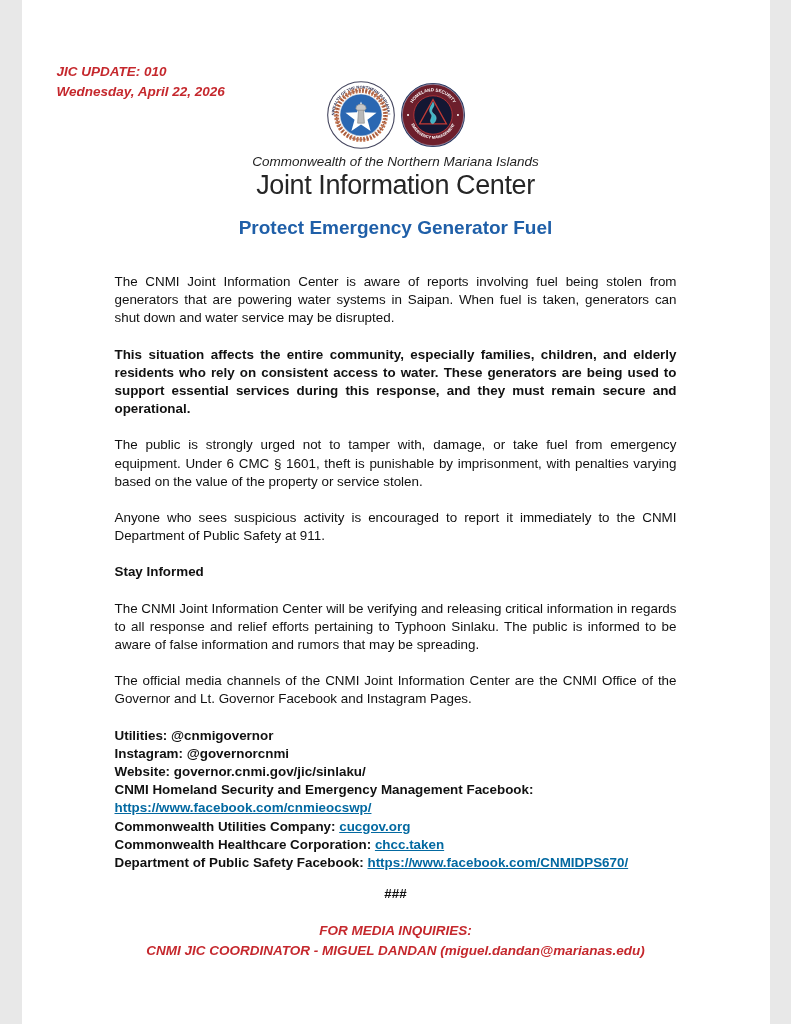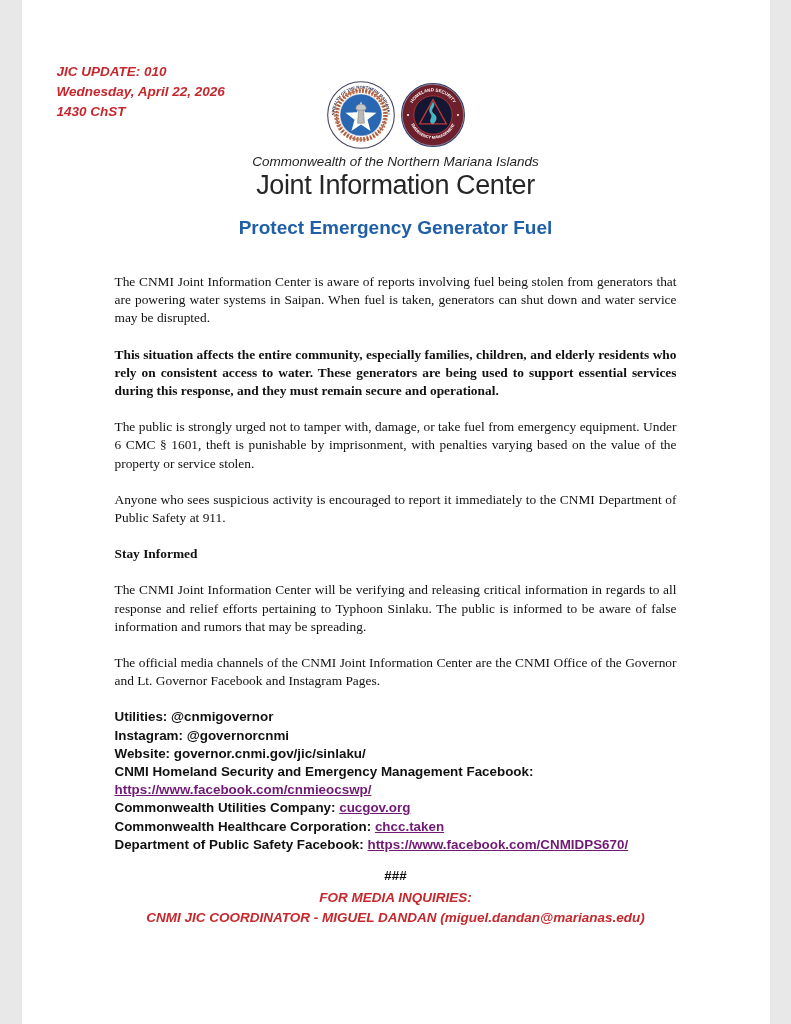--- a/index.html
+++ b/index.html
@@ -16,40 +16,39 @@
   }
   .masthead { padding-top: 80px; text-align: center; }
   .logos { display: flex; justify-content: center; align-items: center; gap: 6px; height: 70px; }
   .org-line { font-style: italic; font-size: 13.5px; color: #1f1f1f; margin-top: 4px; }
   .jic-name { font-size: 27px; font-weight: normal; color: #262626; letter-spacing: -0.4px; margin-top: 1px; }
   .doc-title {
     text-align: center; color: #1f5fa8; font-size: 19px; font-weight: bold;
     margin: 16px 0 0 0; font-family: "Liberation Sans", sans-serif;
   }
   .content { margin: 34px 93px 0 93px; font-size: 13.4px; line-height: 18.2px; }
-  .para { text-align: justify; margin: 16px 0 18px 0; font-family: Liberation Serif, serif; }
+  .para { text-align: justify; margin: 16px 0 18px 0; }
   .para.bold { font-weight: bold; }
   .links-block { margin: 0 93px; font-weight: bold; font-size: 13.4px; line-height: 18.2px; }
-  .link-line a.doc-link { color: #701a75; text-decoration: underline; font-weight: bold; cursor: pointer; }
+  .link-line a.doc-link { color: #0369a1; text-decoration: underline; font-weight: bold; cursor: pointer; }
   .end-mark { text-align: center; font-weight: bold; font-size: 13.4px; margin-top: 14px; }
   .footer {
-    margin-top: 5px; text-align: center; color: #c5282d;
+    margin-top: 20px; text-align: center; color: #c5282d;
     font-weight: bold; font-style: italic; font-size: 13.5px; line-height: 20px;
   }
   .seal-svg { display: block; }
 </style>
 </head>
 <body>
 
 <div class="page">
 
   <div class="update-block">
     <div>JIC UPDATE: 010</div>
     <div>Wednesday, April 22, 2026</div>
-    <div>1430 ChST</div>
   </div>
 
   <div class="masthead">
     <div class="logos">
 
       <svg class="seal-svg" width="68" height="68" viewBox="0 0 100 100">
         <circle cx="50" cy="50" r="49" fill="#ffffff" stroke="#44455e" stroke-width="1.6"></circle>
         <defs>
           <path id="cnmiTop" d="M 11,50 A 39,39 0 0 1 89,50"></path>
           <path id="cnmiBot" d="M 19,50 A 31,31 0 0 0 81,50"></path>

